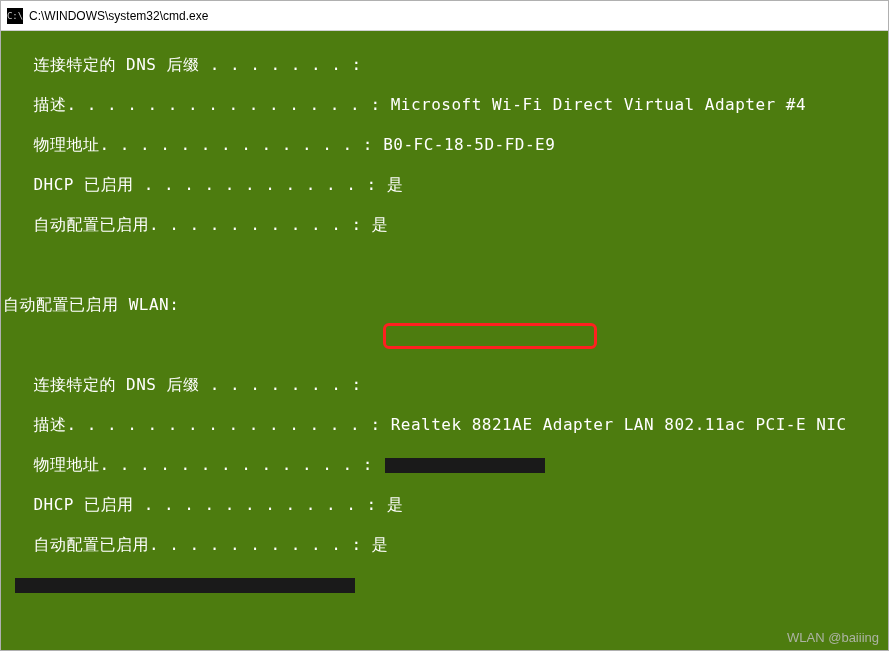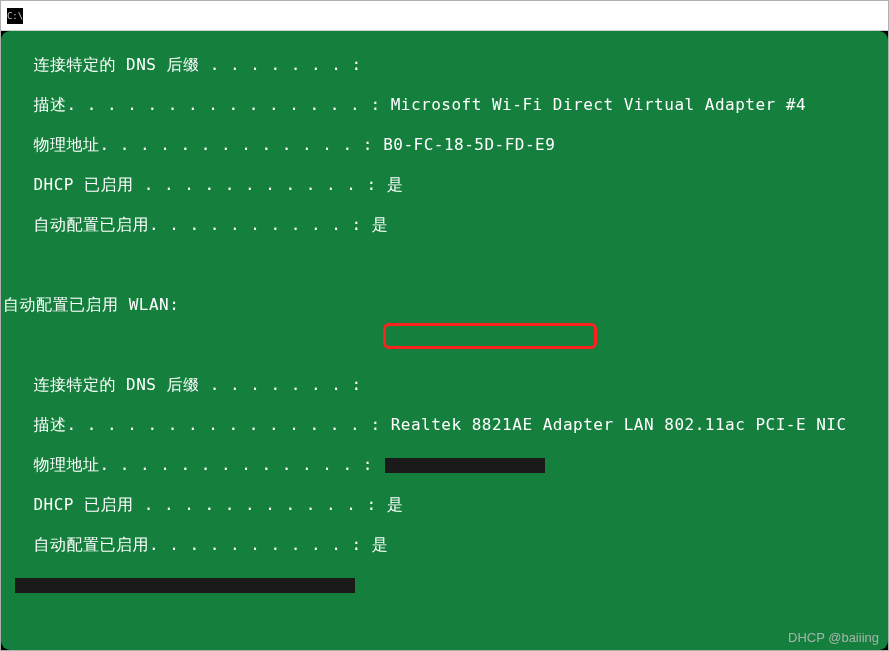--- a/index.html
+++ b/index.html
@@ -41,29 +41,28 @@
       background: #000;
       display: flex;
       align-items: center;
       justify-content: center;
       font-size: 9px;
       color: #ccc;
       font-family: monospace;
     }
     .terminal {
       flex: 1;
-      background: #15803d;
+      background: #4d7c0f;
       color: #fff;
       font-size: 16px;
       line-height: 20px;
       padding: 4px 2px;
       white-space: pre;
       overflow: hidden;
       letter-spacing: 0.5px;
-      border-radius: 9px;
     }
     .line {
       display: block;
       height: 20px;
     }
     .highlight-box {
       position: absolute;
       border: 3px solid #ff2020;
       border-radius: 6px;
       pointer-events: none;
@@ -84,20 +83,21 @@
       font-size: 13px;
       opacity: 0.85;
     }
   </style>
 </head>
 <body>
 
 <div class="window">
   <div class="title-bar">
     <span class="title-icon">C:\</span>
+    <span>C:\WINDOWS\system32\cmd.exe</span>
   </div>
 
   <div class="terminal">
 <span class="line"><span>   连接特定的 DNS 后缀 . . . . . . . :</span></span>
 <span class="line"><span>   描述. . . . . . . . . . . . . . . :</span> <span>Microsoft Wi-Fi Direct Virtual Adapter #4</span></span>
 <span class="line"><span>   物理地址. . . . . . . . . . . . . :</span> <span>B0-FC-18-5D-FD-E9</span></span>
 <span class="line"><span>   DHCP 已启用 . . . . . . . . . . . :</span> <span>是</span></span>
 <span class="line"><span>   自动配置已启用. . . . . . . . . . :</span> <span>是</span></span>
 <span class="line"></span>
 <span class="line"><span>自动配置已启用 WLAN:</span></span>
@@ -120,13 +120,13 @@
 
 
 
 
 
 
   </div>
 </div>
 
 <div class="highlight-box" style="left: 383px; top: 323px; width: 214px; height: 26px;"></div>
-<div class="watermark">DHCP @baiiing</div>
+<div class="watermark">WLAN @baiiing</div>
 
 </body></html>

